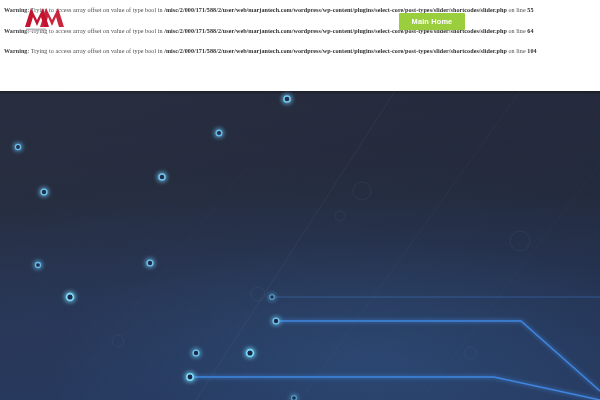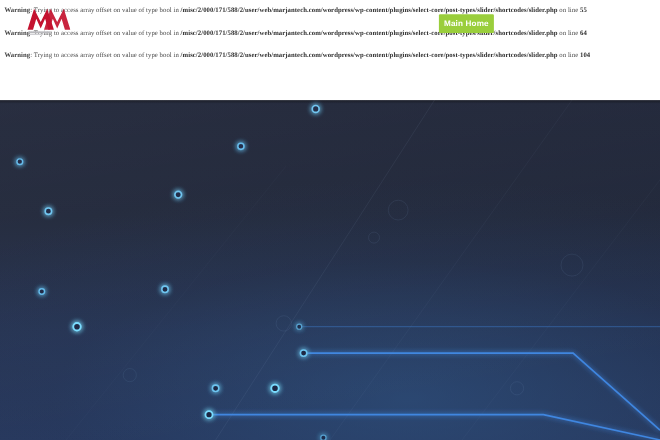--- a/index.html
+++ b/index.html
@@ -71,21 +71,21 @@
     z-index: 6;
     pointer-events: auto;
   }
   .site-logo svg { display: block; }
 
   
   .main-home-btn {
     position: absolute;
     left: 399px;
     top: 13px;
-    width: 50px;
+    width: 66px;
     height: 17px;
     background: #9ace3c;
     border: 0;
     border-radius: 1px;
     color: #ffffff;
     font-family: "Liberation Sans", sans-serif;
     font-size: 7.4px;
     font-weight: bold;
     letter-spacing: 0.02em;
     line-height: 17px;

